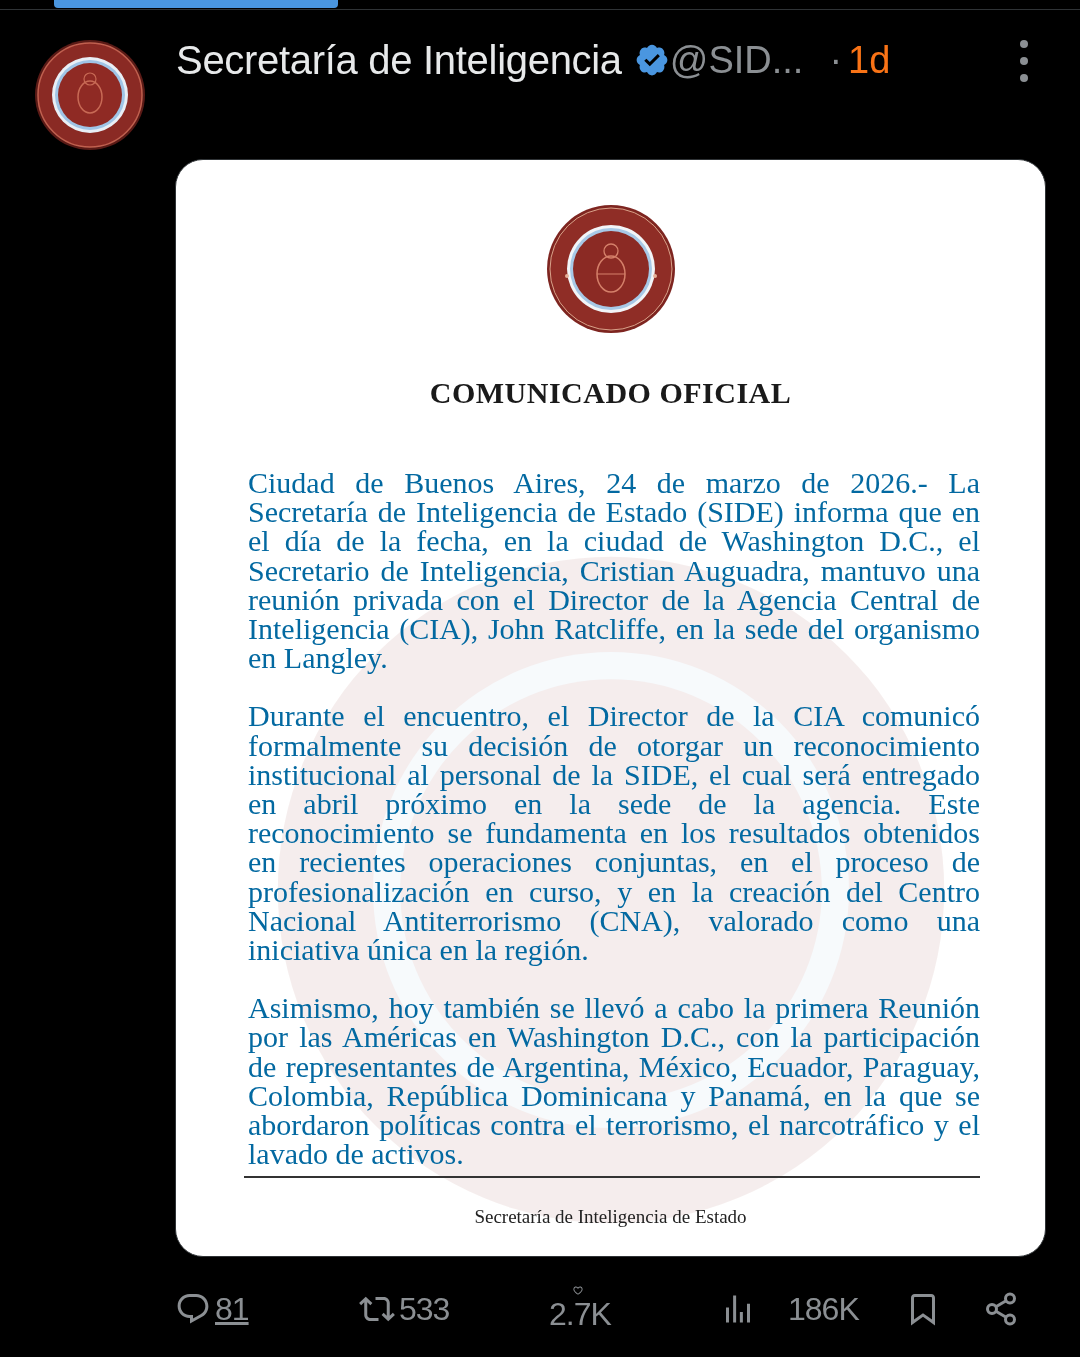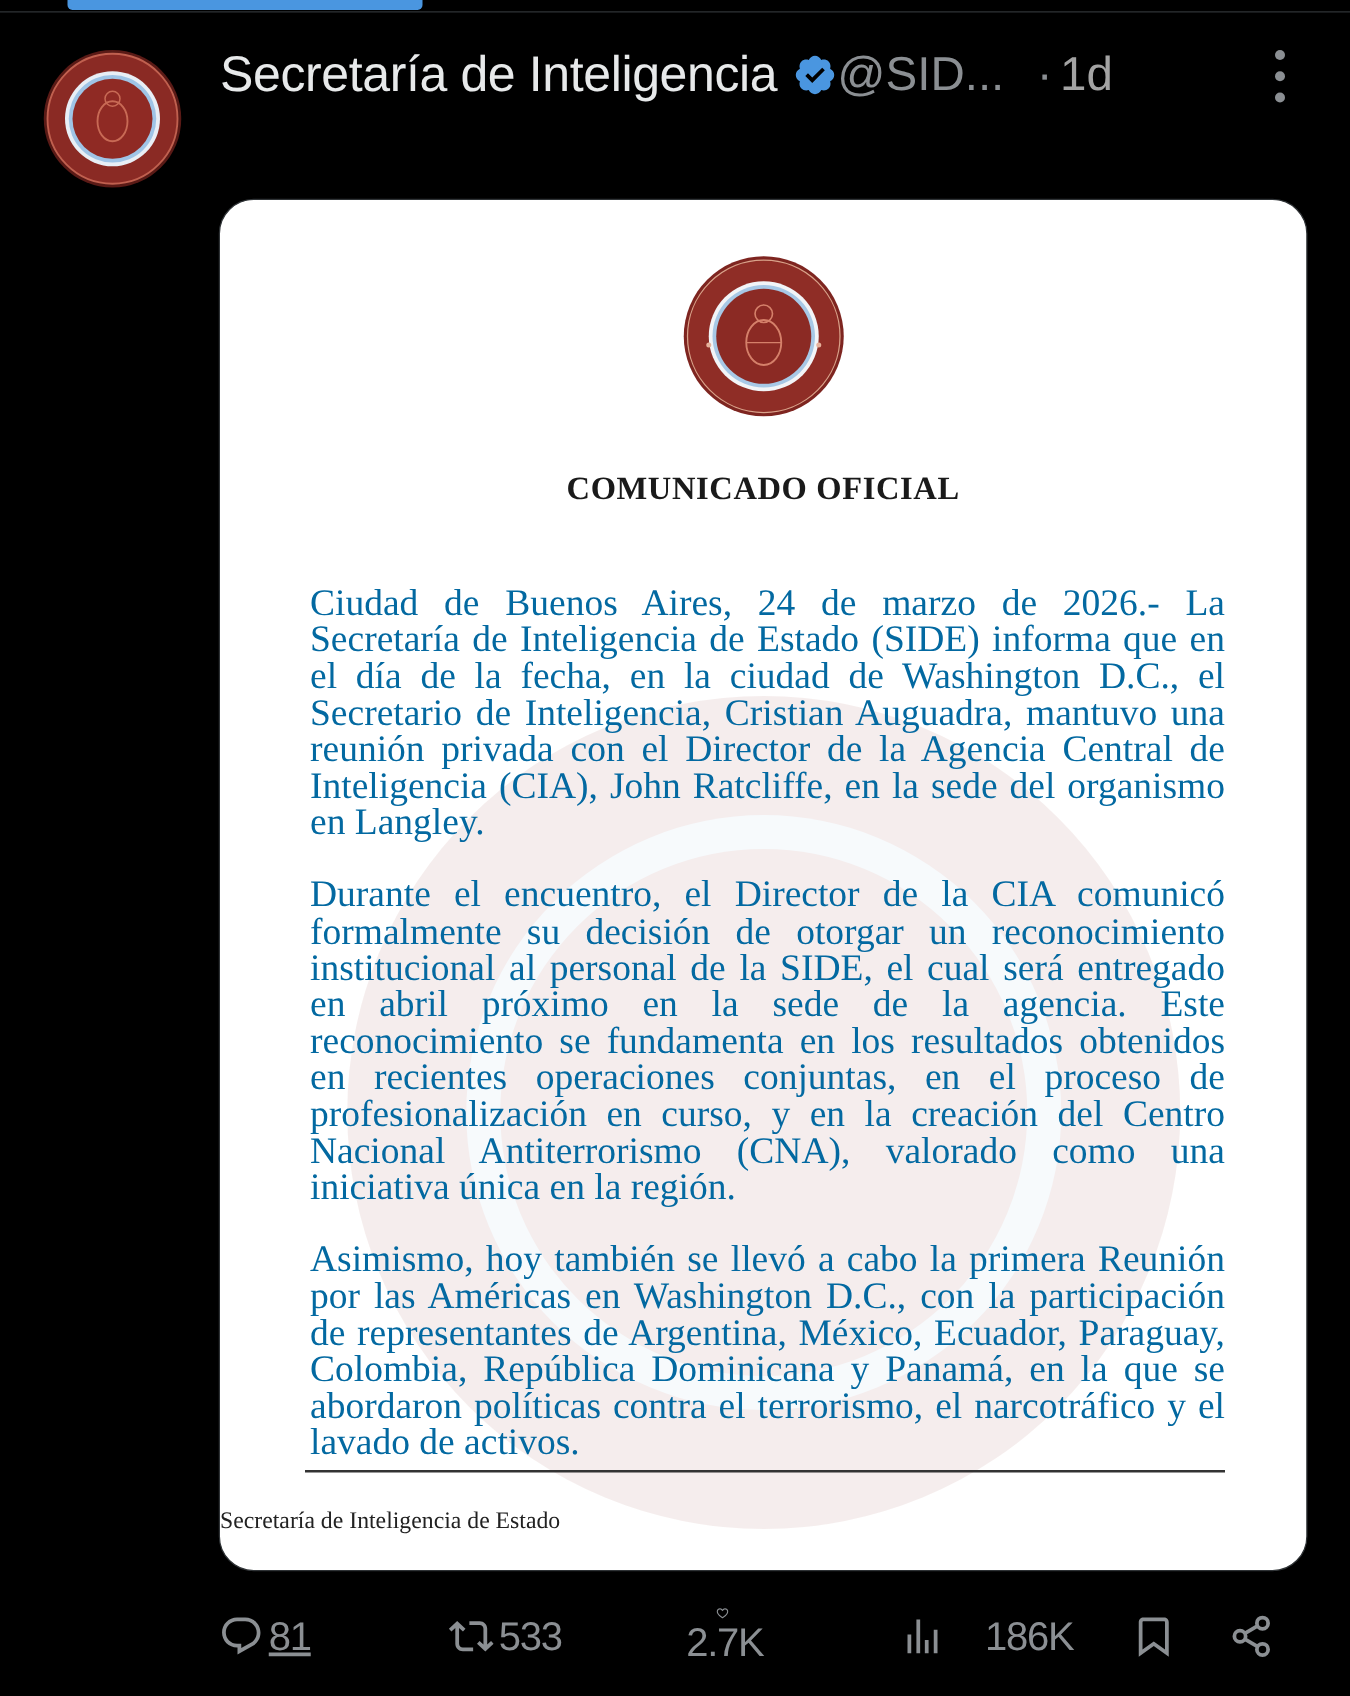--- a/index.html
+++ b/index.html
@@ -10,32 +10,32 @@
   .top-divider { position: absolute; left: 0; top: 9px; width: 1080px; height: 1px; background: #2f3336; }
 
   .avatar { position: absolute; left: 34px; top: 39px; width: 112px; height: 112px; border-radius: 50%; background: #000; display:flex; align-items:center; justify-content:center; }
   .avatar svg { width: 112px; height: 112px; }
 
   .header { position: absolute; left: 176px; top: 32px; height: 56px; display: flex; align-items: center; white-space: nowrap; }
   .display-name { font-size: 40px; font-weight: normal; color: #e7e9ea; letter-spacing: -0.3px; }
   .verified { width: 36px; height: 36px; margin-left: 12px; display:inline-flex; }
   .handle { font-size: 38px; color: #8b8f93; }
   .dot { font-size: 38px; color: #8b8f93; margin-left: 26px; }
-  .time { font-size: 38px; color: #a3a3a3; margin-left: 6px; }
+  .time { font-size: 38px; color: #f97316; margin-left: 6px; }
   .more { position: absolute; left: 1012px; top: 40px; width: 24px; height: 42px; display:flex; flex-direction:column; align-items:center; justify-content:space-between; }
   .more span { width: 8px; height: 8px; border-radius: 50%; background: #8b8f93; display:block; }
 
   .media { position: absolute; left: 175px; top: 159px; width: 871px; height: 1098px; background: #fff; border-radius: 28px; overflow: hidden; border: 1px solid #2f3336; }
   .doc-seal { position: absolute; left: 370px; top: 44px; width: 130px; height: 130px; }
   .watermark { position: absolute; left: 95px; top: 390px; width: 680px; height: 680px; opacity: 0.08; }
-  .doc-title { position: absolute; left: 0; width: 100%; top: 216px; text-align: center; font-family: "Liberation Serif", "DejaVu Serif", serif; font-weight: bold; font-size: 26px; color: #1a1a1a; letter-spacing: 0.5px; }
+  .doc-title { position: absolute; left: 0; width: 100%; top: 216px; text-align: center; font-family: "Liberation Serif", "DejaVu Serif", serif; font-weight: bold; font-size: 30px; color: #1a1a1a; letter-spacing: 0.5px; }
   .doc-body { position: absolute; left: 72px; top: 308px; width: 732px; font-family: "Liberation Serif", "DejaVu Serif", serif; font-size: 30px; line-height: 29.2px; color: #0369a1; text-align: justify; }
   .doc-body p { margin-bottom: 29px; }
   .doc-rule { position: absolute; left: 68px; top: 1016px; width: 736px; height: 2px; background: #333; }
-  .doc-footer { position: absolute; left: 0; width: 100%; top: 1046px; font-family: "Liberation Serif", "DejaVu Serif", serif; font-size: 19px; color: #222; }
+  .doc-footer { position: absolute; left: 0; width: 100%; top: 1046px; text-align: center; font-family: "Liberation Serif", "DejaVu Serif", serif; font-size: 19px; color: #222; }
 
   .actions { position: absolute; left: 175px; top: 1285px; width: 860px; height: 48px; }
   .action { position: absolute; top: 0; height: 48px; display: flex; align-items: center; color: #8b8f93; font-size: 32px; }
   .action svg { width: 36px; height: 36px; }
   .action .count { margin-left: 4px; letter-spacing: -1px; }
 </style>
 </head>
 <body>
 
 <div class="top-indicator"></div>

